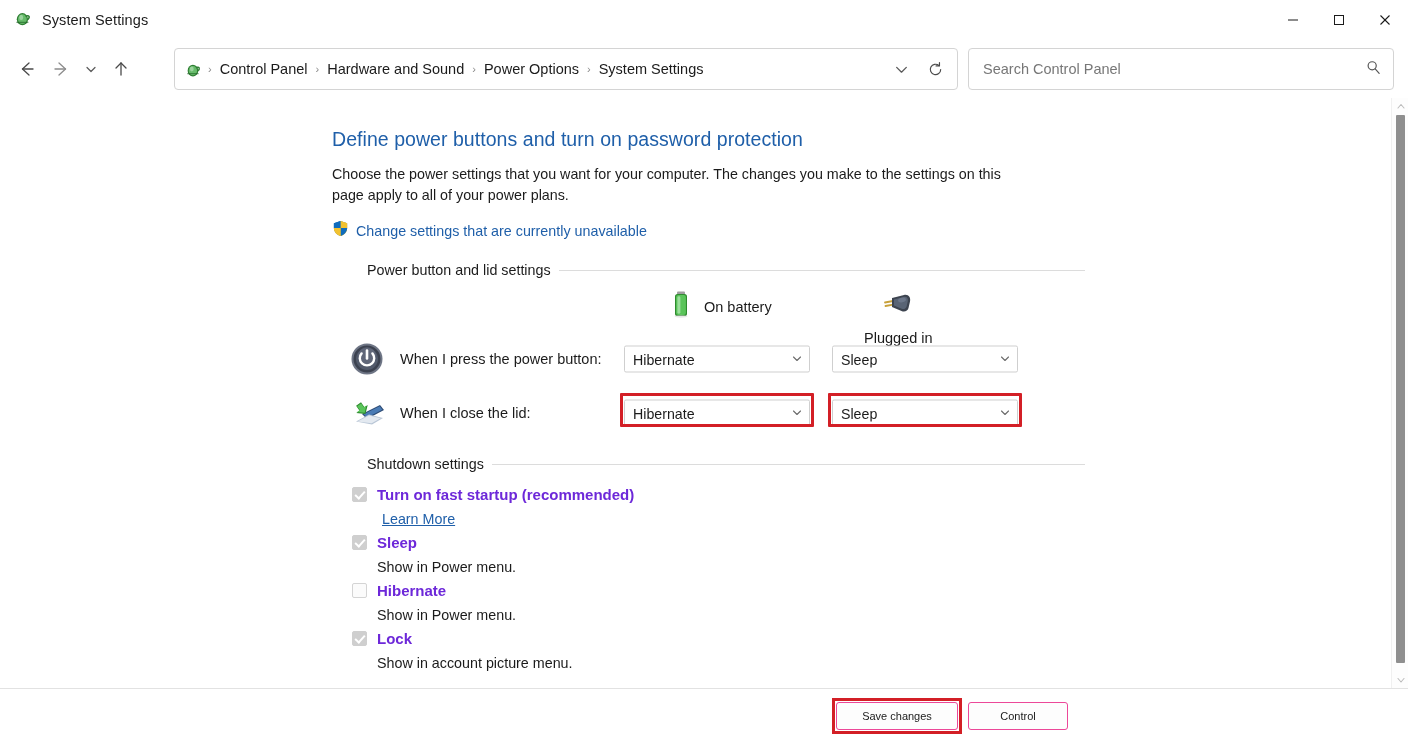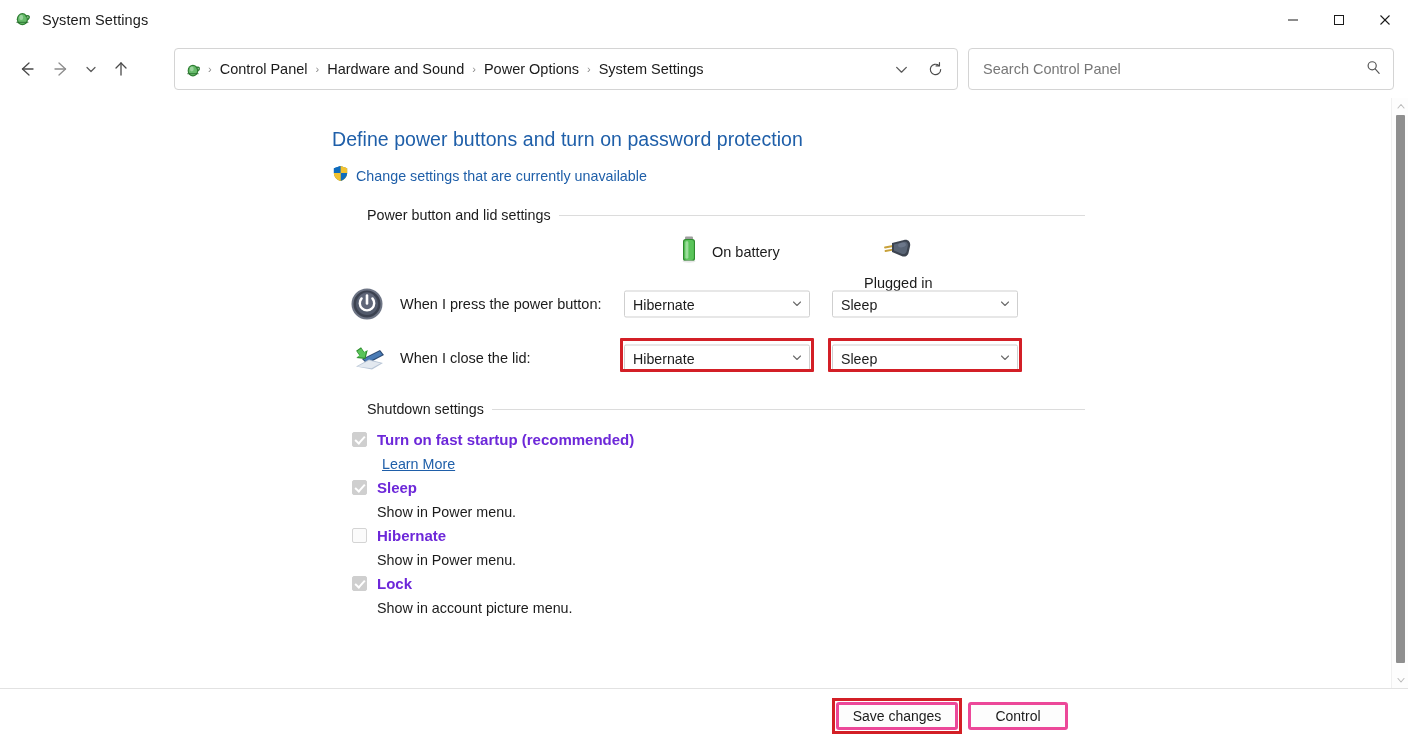--- a/index.html
+++ b/index.html
@@ -205,21 +205,21 @@
     position: absolute;
     display: flex;
     align-items: center;
     gap: 10px;
     top: 0;
   }
   .col-head .chlabel {
     font-size: 14.5px;
     color: #1b1b1b;
   }
-  .col-head.battery { left: 344px; }
+  .col-head.battery { left: 336px; }
   .col-head.plugged { left: 532px; flex-direction: column; }
 
   
   .srow {
     position: relative;
     height: 54px;
   }
   .srow .ricon {
     position: absolute;
     left: 18px; top: 50%;
@@ -352,25 +352,25 @@
   .footer {
     position: absolute;
     left: 0; top: 689px;
     width: 1408px; height: 53px;
     background: #ffffff;
   }
   .btn {
     position: absolute;
     top: 13px;
     height: 28px;
-    border: 3px solid #ec4899;
+    border: 1px solid #ec4899;
     background: #fdfdfd;
     border-radius: 3px;
     font-family: "Liberation Sans", sans-serif;
-    font-size: 14px;
+    font-size: 11px;
     color: #1b1b1b;
     display: flex;
     align-items: center;
     justify-content: center;
     cursor: default;
   }
   .btn.save { left: 836px; width: 122px; }
   .btn.cancel { left: 968px; width: 100px; }
   .btn-hl {
     position: absolute;
@@ -492,20 +492,21 @@
         <circle cx="7.6" cy="7.2" r="4.3" fill="none" stroke="#555555" stroke-width="1.25"></circle>
         <line x1="10.8" y1="10.4" x2="15" y2="15.2" stroke="#555555" stroke-width="1.25" stroke-linecap="round"></line>
       </svg>
     </span>
   </div>
 
   <div class="content">
     <div class="page">
 
       <h1 class="page-title">Define power buttons and turn on password protection</h1>
+      <p class="page-desc">Choose the power settings that you want for your computer. The changes you make to the settings on this page apply to all of your power plans.</p>
 
       <div class="uac-link-row">
         <span>
           <svg width="17" height="17" viewBox="0 0 18 18">
             <path d="M9 1 L16 3.4 L16 8.6 C16 12.6 13 15.8 9 17 C5 15.8 2 12.6 2 8.6 L2 3.4 Z" fill="#0f6cbd"></path>
             <path d="M9 1 L16 3.4 L16 8.6 C16 12.6 13 15.8 9 17 Z" fill="#f2c230"></path>
             <path d="M2 8.6 C2 12.6 5 15.8 9 17 C13 15.8 16 12.6 16 8.6 Z" fill="#0f6cbd" opacity="0.0"></path>
             <path d="M9 17 C5 15.8 2 12.6 2 8.6 L16 8.6 C16 12.6 13 15.8 9 17 Z" fill="#f2c230"></path>
             <path d="M9 17 C13 15.8 16 12.6 16 8.6 L9 8.6 Z" fill="#0f6cbd"></path>
             <path d="M9 1 L16 3.4 L16 8.6 L9 8.6 Z" fill="#f2c230"></path>

